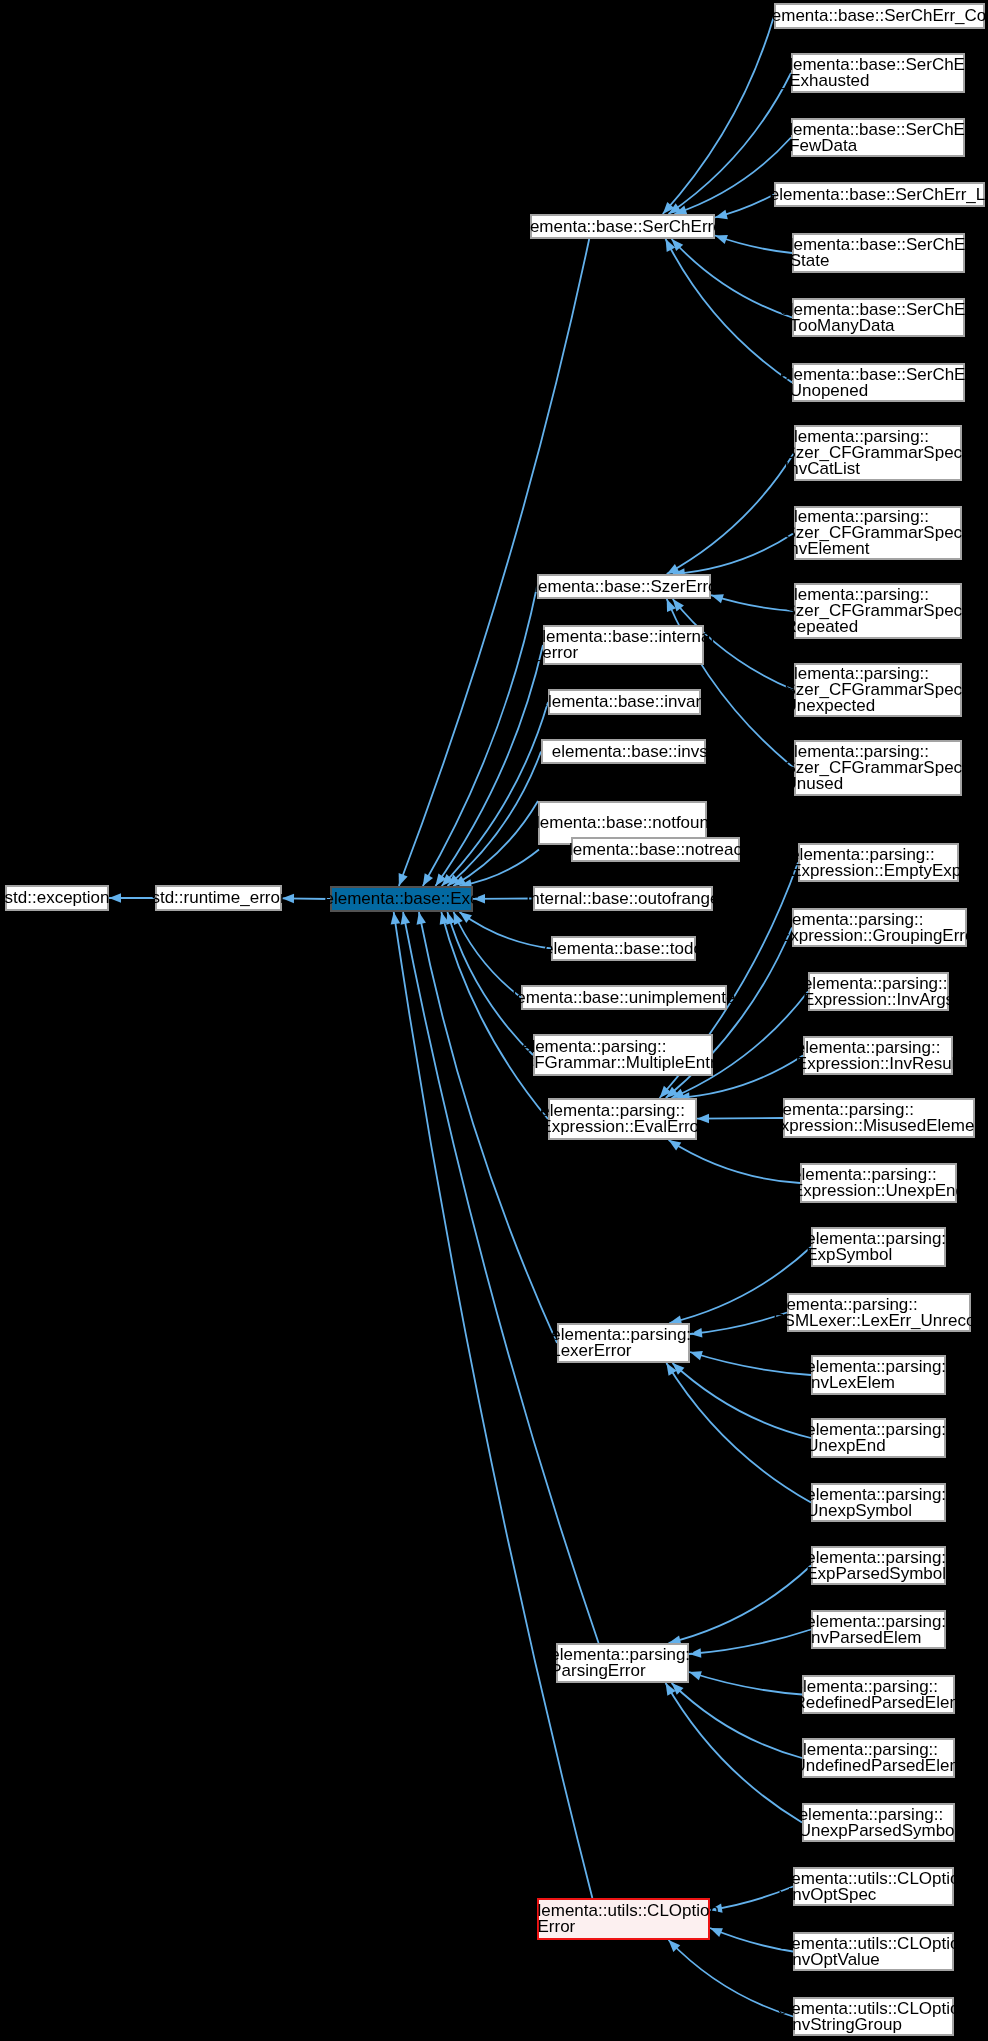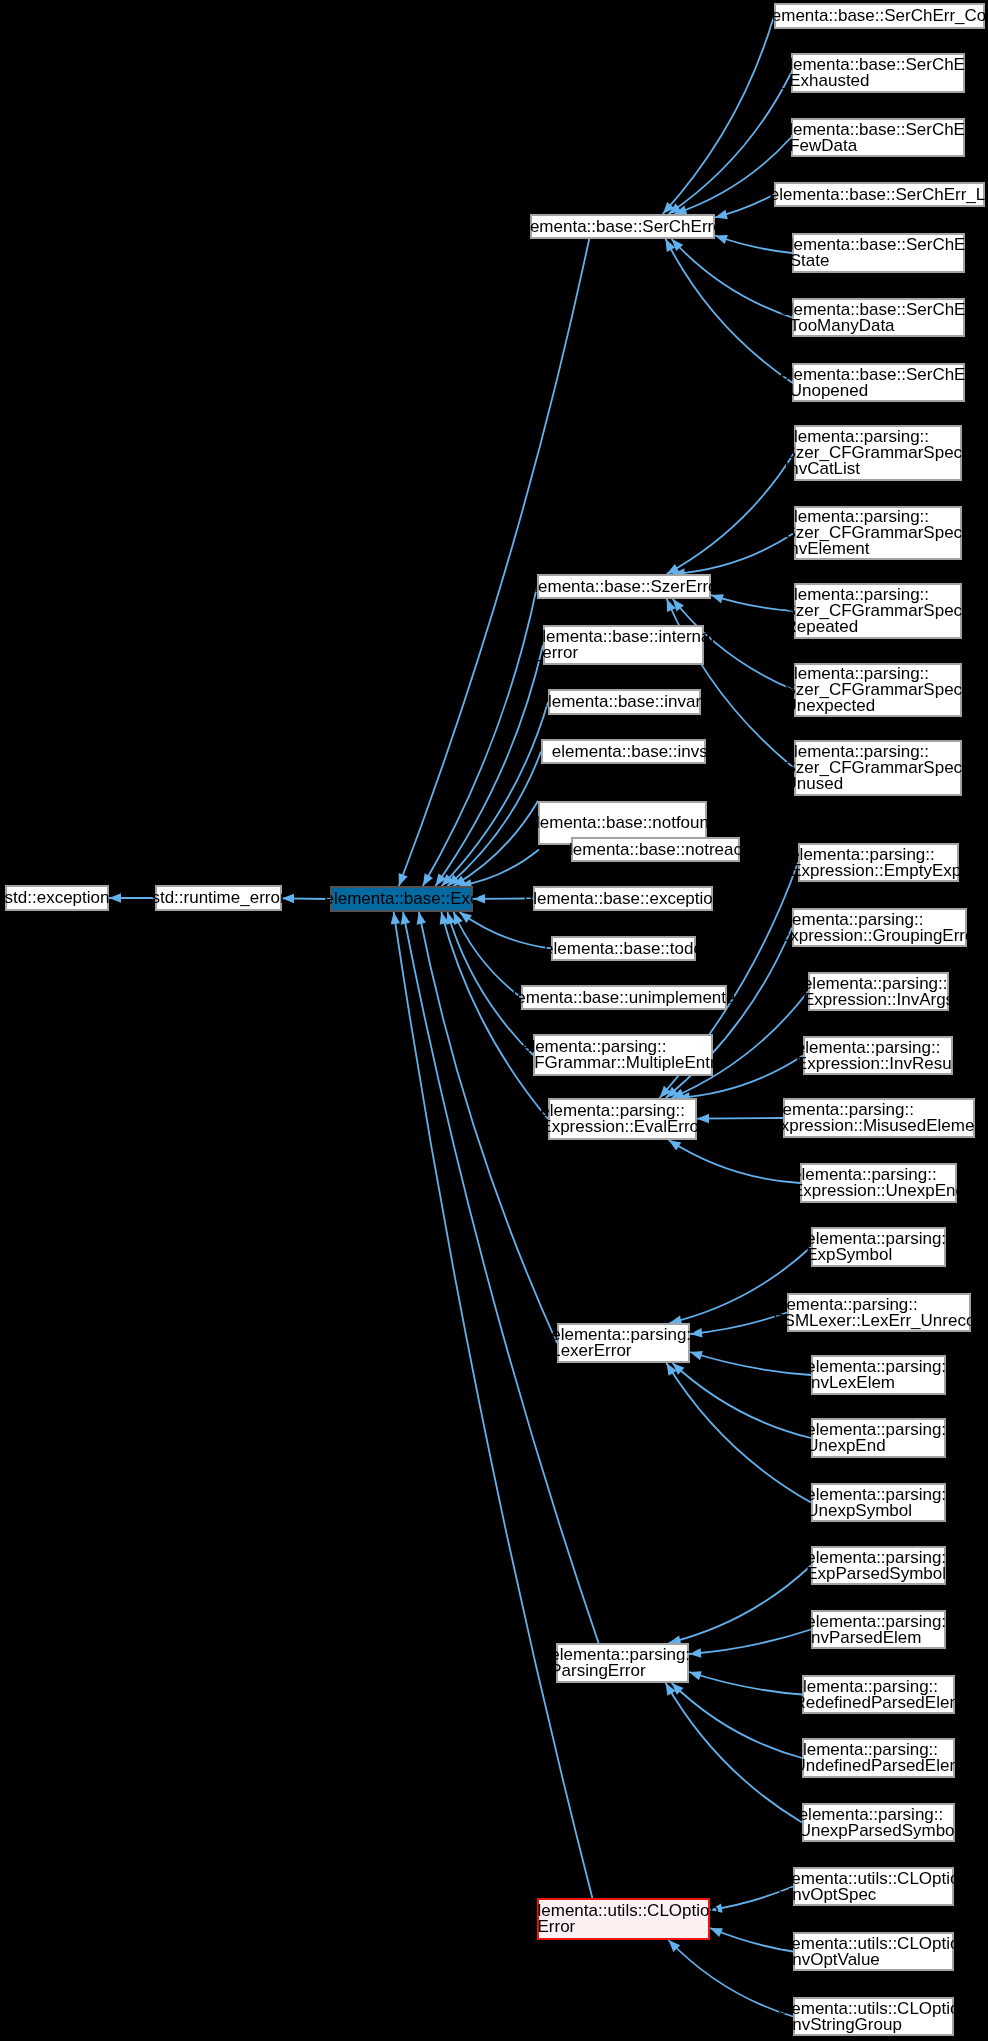--- a/index.html
+++ b/index.html
@@ -118,21 +118,21 @@
     <div class="node" style="left: 155px; top: 885px; width: 127px; height: 26px;">std::runtime_error</div>
     <div class="node current" style="left: 330px; top: 886px; width: 143px; height: 26px;">elementa::base::Exc</div>
     <div class="node" style="left: 530px; top: 214px; width: 185px; height: 25px;">elementa::base::SerChError</div>
     <div class="node" style="left: 537px; top: 574px; width: 174px; height: 25px;">elementa::base::SzerError</div>
     <div class="node" style="left: 543px; top: 625px; width: 161px; height: 40px;">elementa::base::internal
 _error</div>
     <div class="node" style="left: 548px; top: 689px; width: 153px; height: 26px;">elementa::base::invarg</div>
     <div class="node" style="left: 541px; top: 739px; width: 165px; height: 25px; padding-left: 41px;">elementa::base::invstate</div>
     <div class="node" style="left: 538px; top: 788px; width: 169px; height: 44px; margin-top: 13px;">elementa::base::notfound</div>
     <div class="node" style="left: 539px; top: 837px; width: 169px; height: 25px; margin-left: 32px;">elementa::base::notreach</div>
-    <div class="node" style="left: 533px; top: 886px; width: 180px; height: 25px;">elementa::base::exception</div>
+    <div class="node" style="left: 533px; top: 886px; width: 180px; height: 25px;">internal::base::outofrange</div>
     <div class="node" style="left: 551px; top: 936px; width: 145px; height: 25px;">elementa::base::todo</div>
     <div class="node" style="left: 521px; top: 985px; width: 206px; height: 25px;">elementa::base::unimplemented</div>
     <div class="node" style="left: 533px; top: 1034px; width: 180px; height: 42px;">elementa::parsing::
 CFGrammar::MultipleEntry</div>
     <div class="node" style="left: 548px; top: 1098px; width: 149px; height: 42px;">elementa::parsing::
 Expression::EvalError</div>
     <div class="node" style="left: 557px; top: 1323px; width: 133px; height: 40px;">elementa::parsing::
 LexerError</div>
     <div class="node" style="left: 556px; top: 1643px; width: 133px; height: 40px;">elementa::parsing::
 ParsingError</div>

